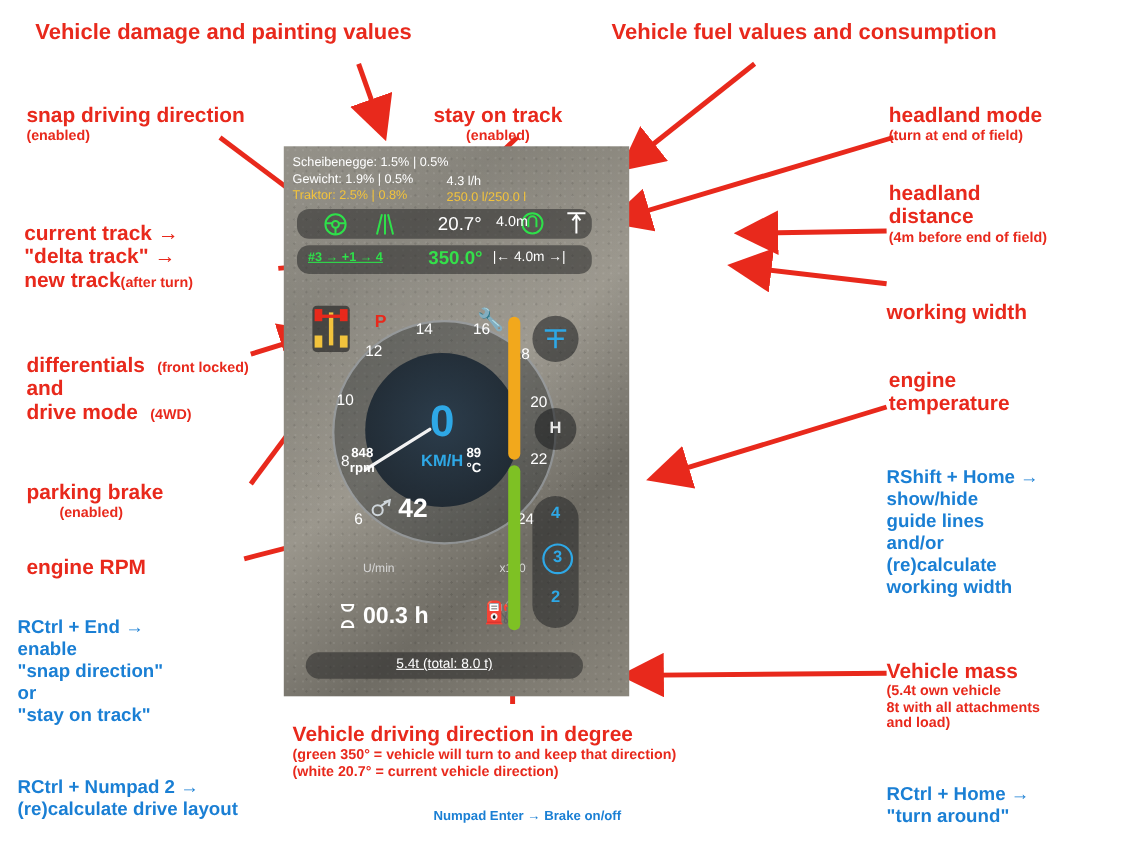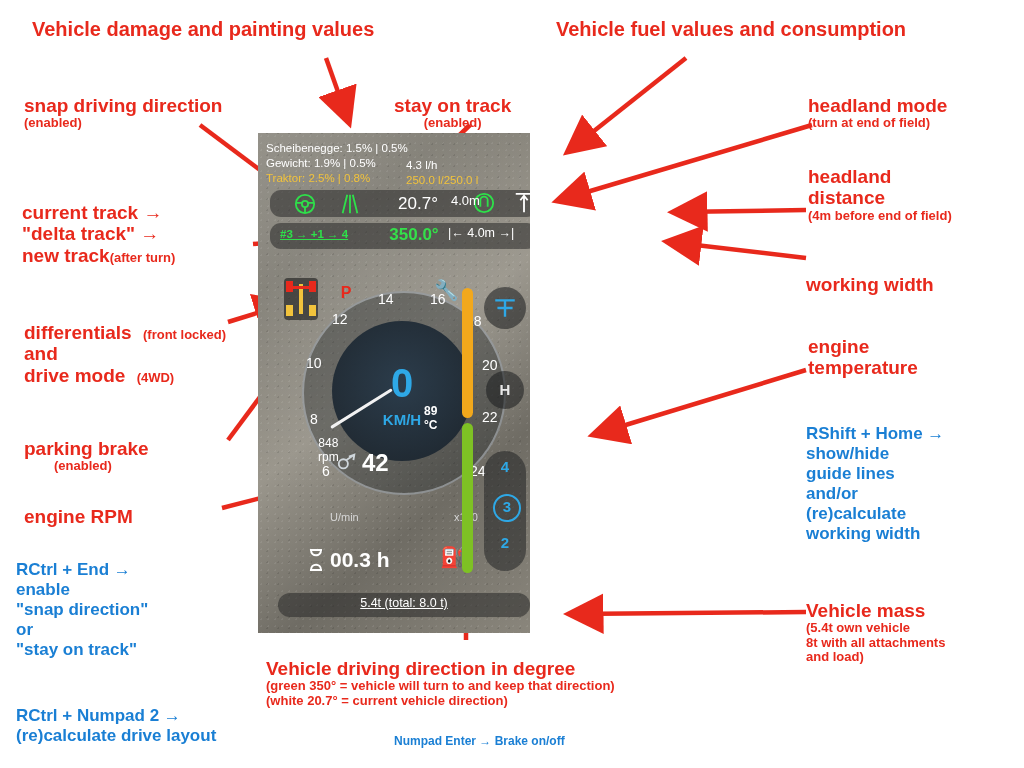--- a/index.html
+++ b/index.html
@@ -14,21 +14,21 @@
   .ann{position:absolute;color:#e8291c;font-weight:bold;line-height:1.12;}
   .ann .sub{display:block;font-size:13px;font-weight:bold;}
   .blue{position:absolute;color:#1a7fd4;font-weight:bold;line-height:1.18;}
   .blue .sub{display:block;font-weight:bold;}
 
   
   .arrow{position:absolute;}
 
   
   .hud{
-    position:absolute;left:258px;top:133px;width:272px;height:500px;
+    position:absolute;left:258px;top:133px;width:314px;height:500px;
     background:
       radial-gradient(circle at 30% 20%, rgba(255,255,255,.10), rgba(0,0,0,0) 60%),
       linear-gradient(140deg,#8f8c83 0%,#7e7b72 22%,#9a968c 48%,#6f6c64 72%,#8a867c 100%);
     overflow:hidden;
   }
   .hud:before{
     content:"";position:absolute;inset:0;
     background-image:
       radial-gradient(rgba(255,255,255,.08) 1px, transparent 1px),
       radial-gradient(rgba(0,0,0,.10) 1px, transparent 1px);
@@ -57,21 +57,21 @@
   .icon-headland{position:absolute;left:215px;top:59px;width:22px;height:22px;}
   .icon-hldist{position:absolute;left:255px;top:58px;width:22px;height:24px;}
 
   
   .gauge{position:absolute;left:44px;top:158px;width:200px;height:200px;border-radius:50%;
     background:rgba(30,34,38,.38);border:2px solid rgba(190,195,200,.55);}
   .gauge-inner{position:absolute;left:74px;top:188px;width:140px;height:140px;border-radius:50%;
     background:radial-gradient(circle at 50% 45%, rgba(40,58,74,.95), rgba(24,32,40,.92));}
   .speed{position:absolute;left:84px;top:228px;width:120px;text-align:center;color:#2ea8e6;font-size:40px;font-weight:bold;}
   .kmh{position:absolute;left:94px;top:278px;width:100px;text-align:center;color:#2ea8e6;font-size:15px;font-weight:bold;}
-  .rpmtxt{position:absolute;left:60px;top:272px;color:#fff;font-size:12px;font-weight:normal;text-align:center;line-height:1.15;margin-top:32px;}
+  .rpmtxt{position:absolute;left:60px;top:272px;color:#fff;font-size:12px;font-weight:bold;text-align:center;line-height:1.15;}
   .temptxt{position:absolute;left:166px;top:272px;color:#fff;font-size:12px;font-weight:bold;text-align:center;line-height:1.15;}
   .gear{position:absolute;left:104px;top:316px;color:#fff;font-size:24px;font-weight:bold;}
   .umin{position:absolute;left:72px;top:378px;color:#d6d6d6;font-size:11px;}
   .x100{position:absolute;left:196px;top:378px;color:#d6d6d6;font-size:11px;}
   .ticklabel{position:absolute;color:#fff;font-size:14px;}
   .needle{position:absolute;left:62px;top:255px;width:72px;height:3px;background:#f2f2f2;transform:rotate(-32deg);transform-origin:100% 50%;border-radius:2px;}
   .hours{position:absolute;left:72px;top:415px;color:#fff;font-size:21px;font-weight:bold;}
 
   .pbrake{position:absolute;left:76px;top:148px;width:24px;height:24px;border-radius:50%;color:#e8291c;font-size:16px;font-weight:bold;text-align:center;line-height:24px;}
   .diffbox{position:absolute;left:26px;top:145px;width:34px;height:42px;background:rgba(25,25,25,.6);border-radius:4px;}
@@ -200,20 +200,24 @@
 
   <div class="blue" style="left:806px;top:424px;font-size:17px;">
     <span>RShift + Home →</span>
     <span class="sub">show/hide</span>
     <span class="sub">guide lines</span>
     <span class="sub">and/or</span>
     <span class="sub">(re)calculate</span>
     <span class="sub">working width</span>
   </div>
 
+  <div class="blue" style="left:806px;top:712px;font-size:17px;">
+    <span>RCtrl + Home →</span>
+    <span class="sub">"turn around"</span>
+  </div>
 
   <div class="blue" style="left:394px;top:734px;font-size:12px;">Numpad Enter → Brake on/off</div>
 
   <div class="hud">
 
     <div class="topstats">
       <span>Scheibenegge:</span>
       <span>1.5% | 0.5%</span><br>
       <span>Gewicht:</span>
       <span>1.9% | 0.5%</span><br>

